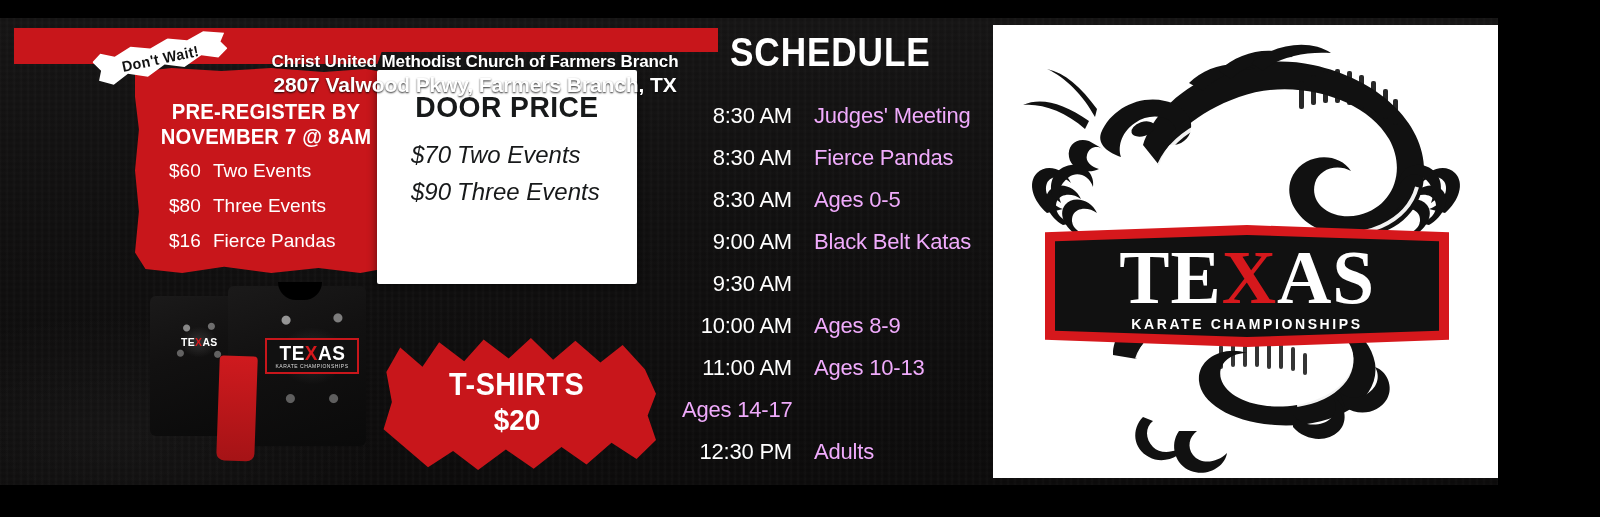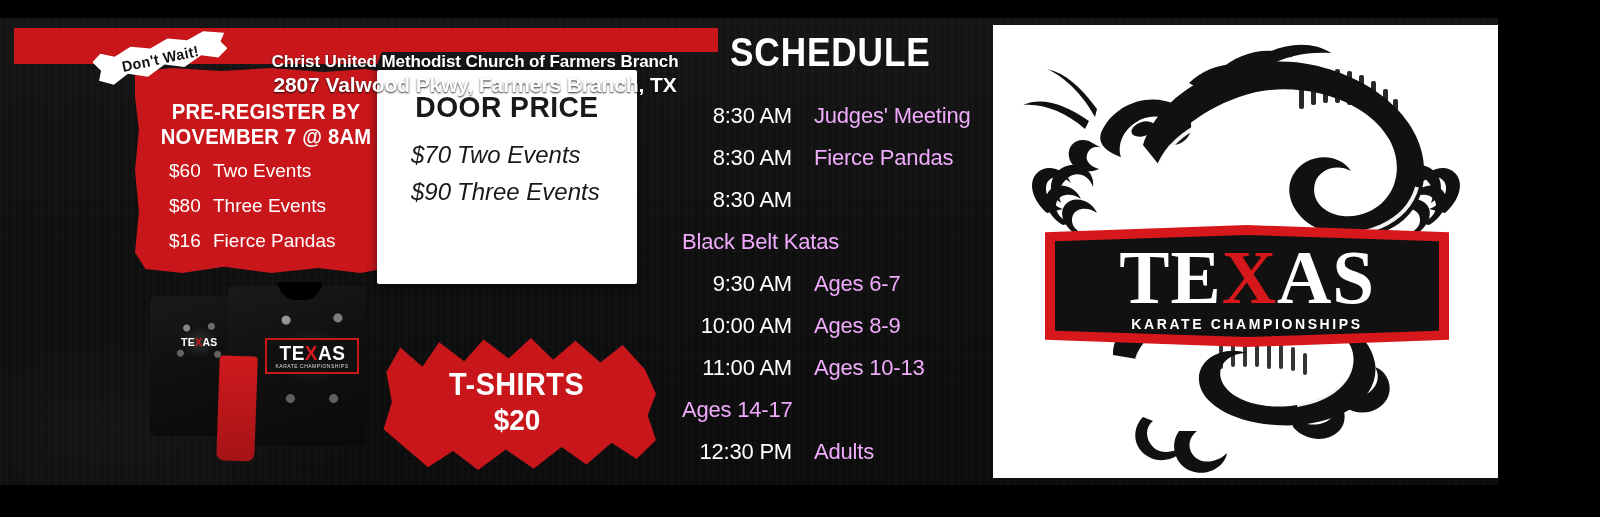--- a/index.html
+++ b/index.html
@@ -339,27 +339,28 @@
     <div class="srow">
       <div class="tm">8:30 AM</div>
       <div class="ev">Judges' Meeting</div>
     </div>
     <div class="srow">
       <div class="tm">8:30 AM</div>
       <div class="ev">Fierce Pandas</div>
     </div>
     <div class="srow">
       <div class="tm">8:30 AM</div>
-    </div>
-    <div class="srow">
+      <div class="ev">Ages 0-5</div>
+    </div>
+    <div class="srow">
+      <div class="tm">9:00 AM</div>
       <div class="ev">Black Belt Katas</div>
     </div>
     <div class="srow">
       <div class="tm">9:30 AM</div>
-      <div class="ev">Ages 6-7</div>
     </div>
     <div class="srow">
       <div class="tm">10:00 AM</div>
       <div class="ev">Ages 8-9</div>
     </div>
     <div class="srow">
       <div class="tm">11:00 AM</div>
       <div class="ev">Ages 10-13</div>
     </div>
     <div class="srow">

